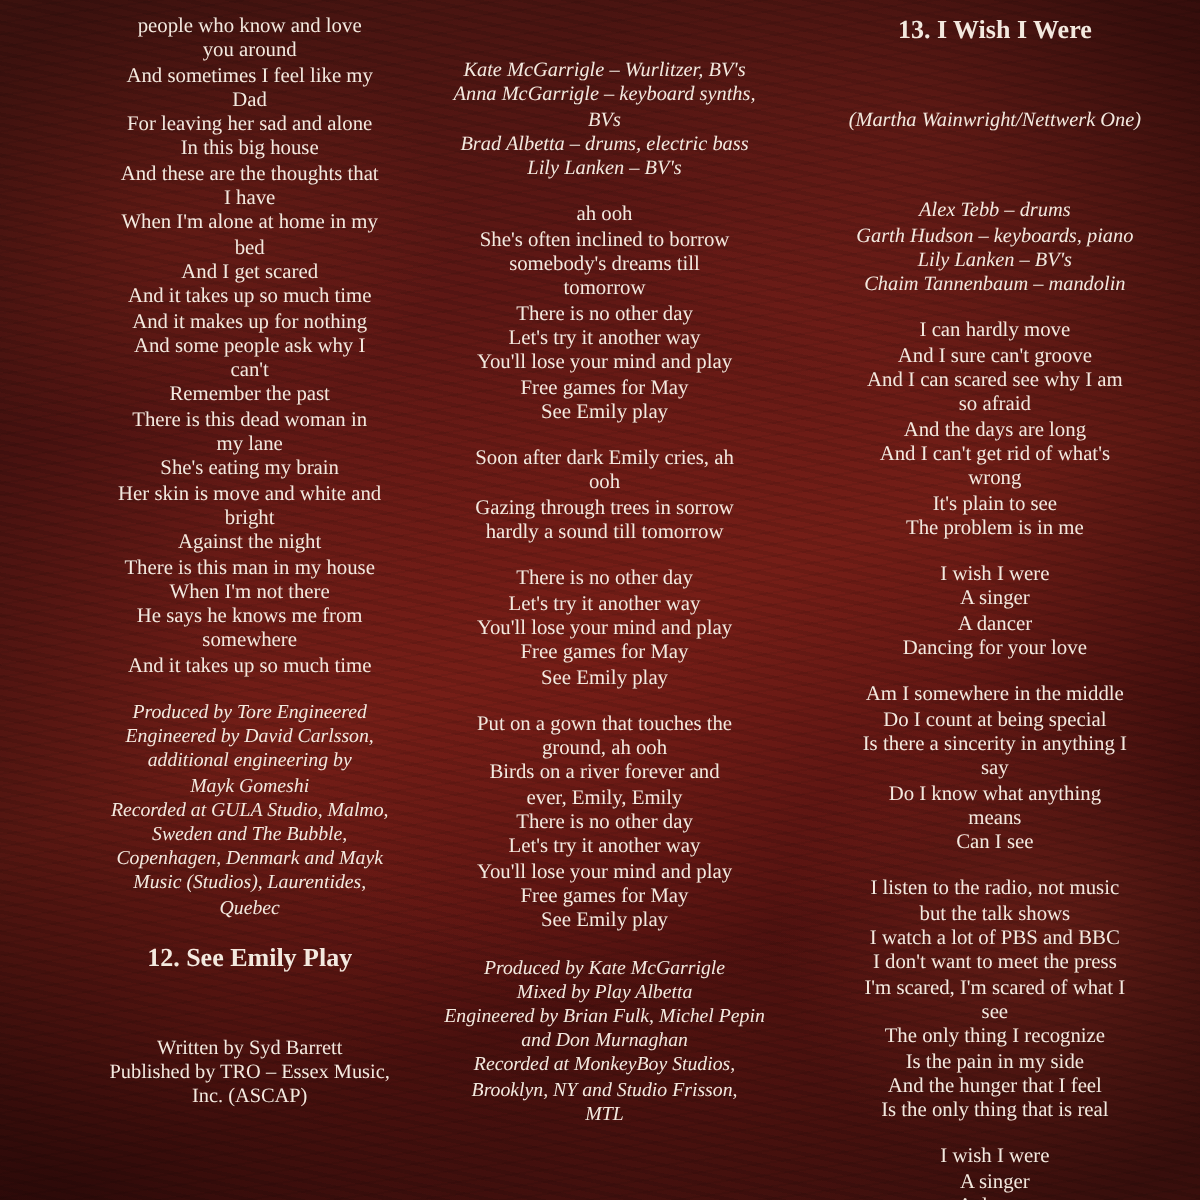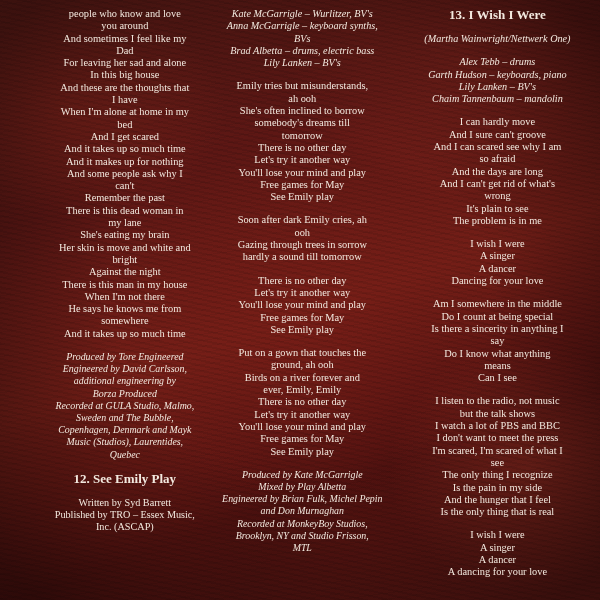--- a/index.html
+++ b/index.html
@@ -65,21 +65,21 @@
     font-style:italic;
     font-size:9.9px;
     line-height:12.2px;
   }
   .trackhead{
     font-weight:bold;
     font-size:13px;
     line-height:14px;
   }
   .trackhead .num{font-weight:bold;}
-  .sub{font-size:10.2px;line-height:12.3px;}
+  .sub{font-size:10.2px;line-height:12.3px;margin-top:22px;}
   .italic{font-style:italic;}
 </style>
 </head>
 <body>
 
 <div class="bg"></div>
 <div class="vig"></div>
 
 <div class="page">
   <div class="col col1">
@@ -110,21 +110,21 @@
         <p>When I'm not there</p>
         <p>He says he knows me from</p>
         <p>somewhere</p>
         <p>And it takes up so much time</p>
       </div>
       <div class="blank"></div>
       <div class="credits">
         <p>Produced by Tore Engineered</p>
         <p>Engineered by David Carlsson,</p>
         <p>additional engineering by</p>
-        <p>Borza Produced</p>
+        <p>Mayk Gomeshi</p>
         <p>Recorded at GULA Studio, Malmo,</p>
         <p>Sweden and The Bubble,</p>
         <p>Copenhagen, Denmark and Mayk</p>
         <p>Music (Studios), Laurentides,</p>
         <p>Quebec</p>
       </div>
       <div class="blank"></div>
       <div class="trackhead"><span class="num">12.</span><span> See Emily Play</span></div>
       <div class="blank"></div>
       <div class="sub">
@@ -136,21 +136,20 @@
   <div class="col col2">
       <div class="italic sub">
         <p>Kate McGarrigle – Wurlitzer, BV's</p>
         <p>Anna McGarrigle – keyboard synths,</p>
         <p>BVs</p>
         <p>Brad Albetta – drums, electric bass</p>
         <p>Lily Lanken – BV's</p>
       </div>
       <div class="blank"></div>
       <div>
-        <p>Emily tries but misunderstands,</p>
         <p>ah ooh</p>
         <p>She's often inclined to borrow</p>
         <p>somebody's dreams till</p>
         <p>tomorrow</p>
         <p>There is no other day</p>
         <p>Let's try it another way</p>
         <p>You'll lose your mind and play</p>
         <p>Free games for May</p>
         <p>See Emily play</p>
       </div>

